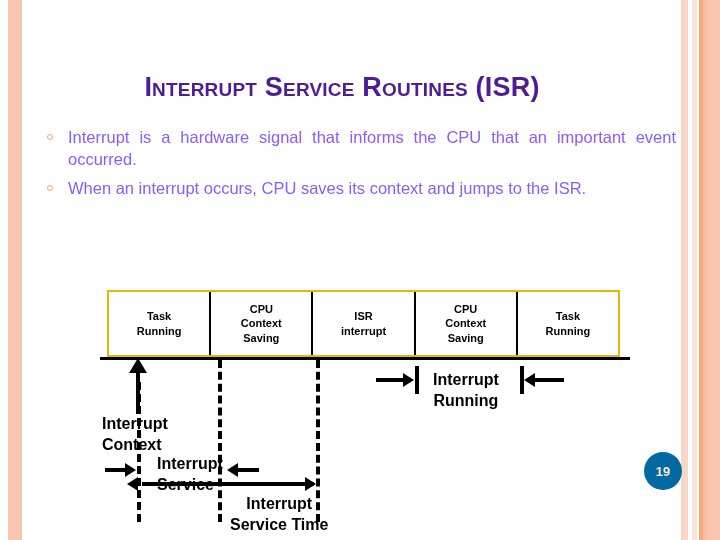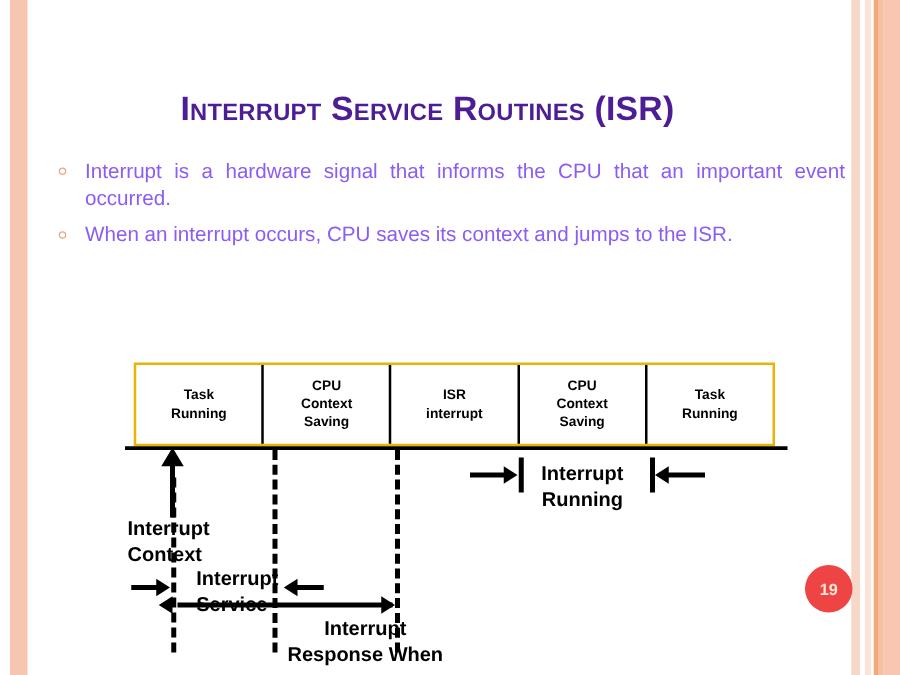--- a/index.html
+++ b/index.html
@@ -193,21 +193,21 @@
   .irt-head-r{ left: 205px; top: 191px; }
 
   
   .pagebadge {
     position: absolute;
     left: 644px;
     top: 452px;
     width: 38px;
     height: 38px;
     border-radius: 50%;
-    background: #ef4444;
+    background: #0369a1;
     color: #fde9d6;
     font-size: 13px;
     font-weight: bold;
     display: flex;
     align-items: center;
     justify-content: center;
   }
 </style>
 </head>
 <body>
@@ -306,20 +306,20 @@
     <div class="lbl lbl-irec">
       <span>Interrupt</span><br>
       <span>Running</span>
     </div>
 
     <div class="hhead-l irt-head-l"></div>
     <div class="harrow irt-shaft"></div>
     <div class="hhead-r irt-head-r"></div>
     <div class="lbl lbl-irt">
       <span>Interrupt</span><br>
-      <span>Response  When</span>
+      <span>Service  Time</span>
     </div>
 
   </div>
 
   <div class="pagebadge">19</div>
 
 </div>
 
 </body></html>

